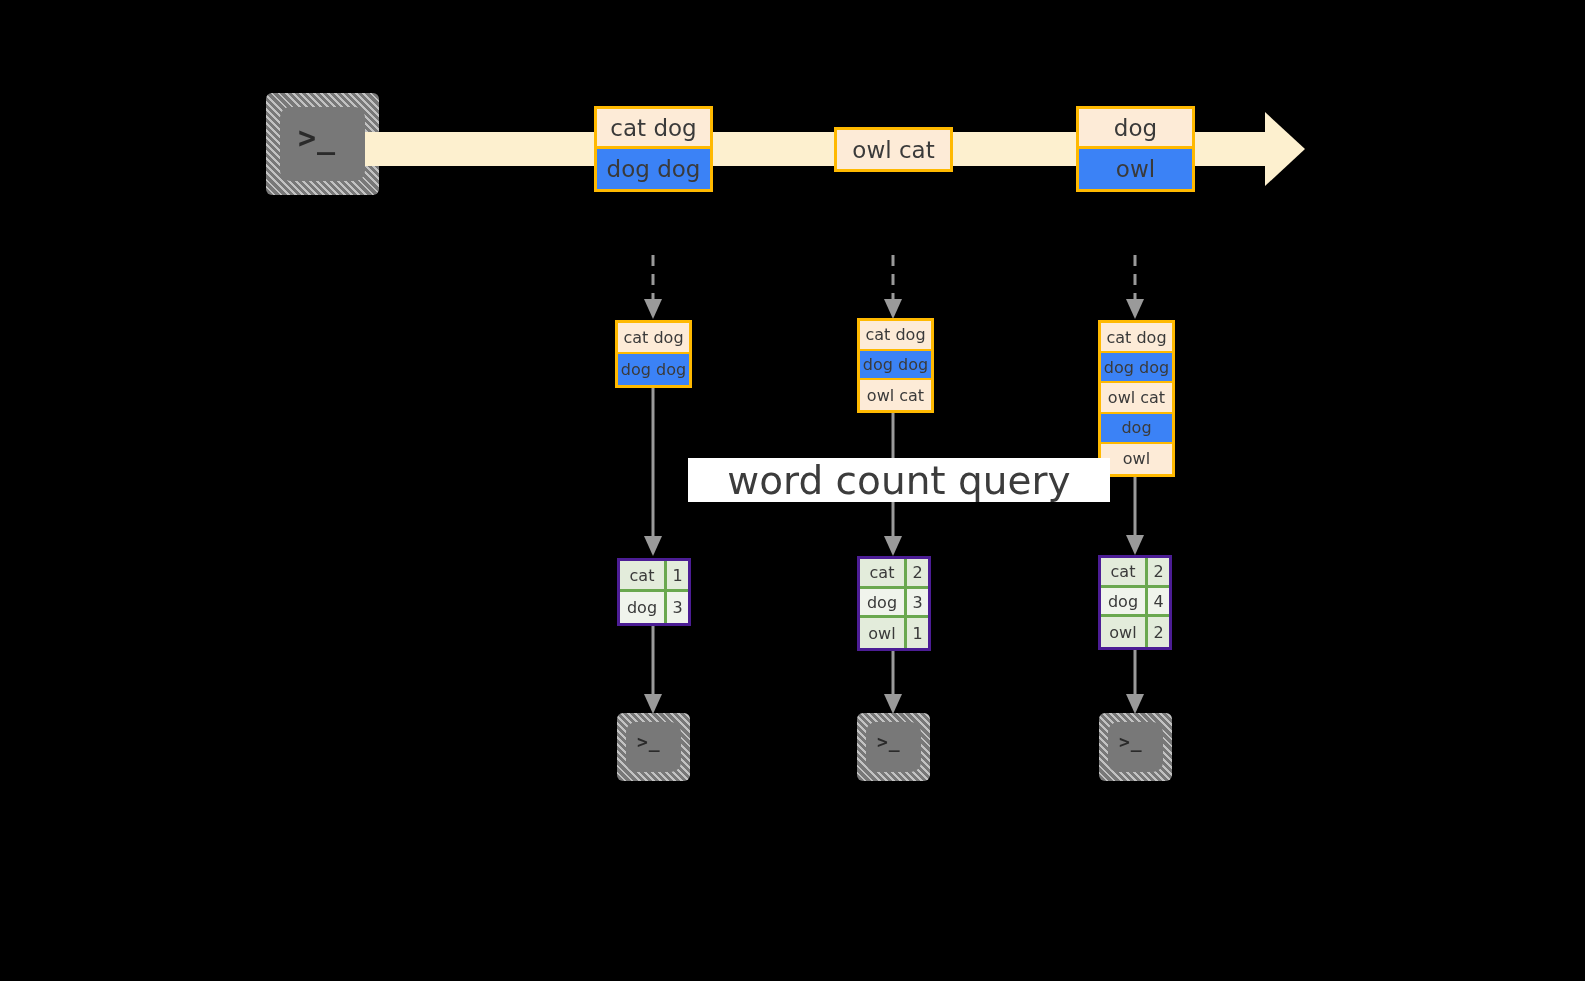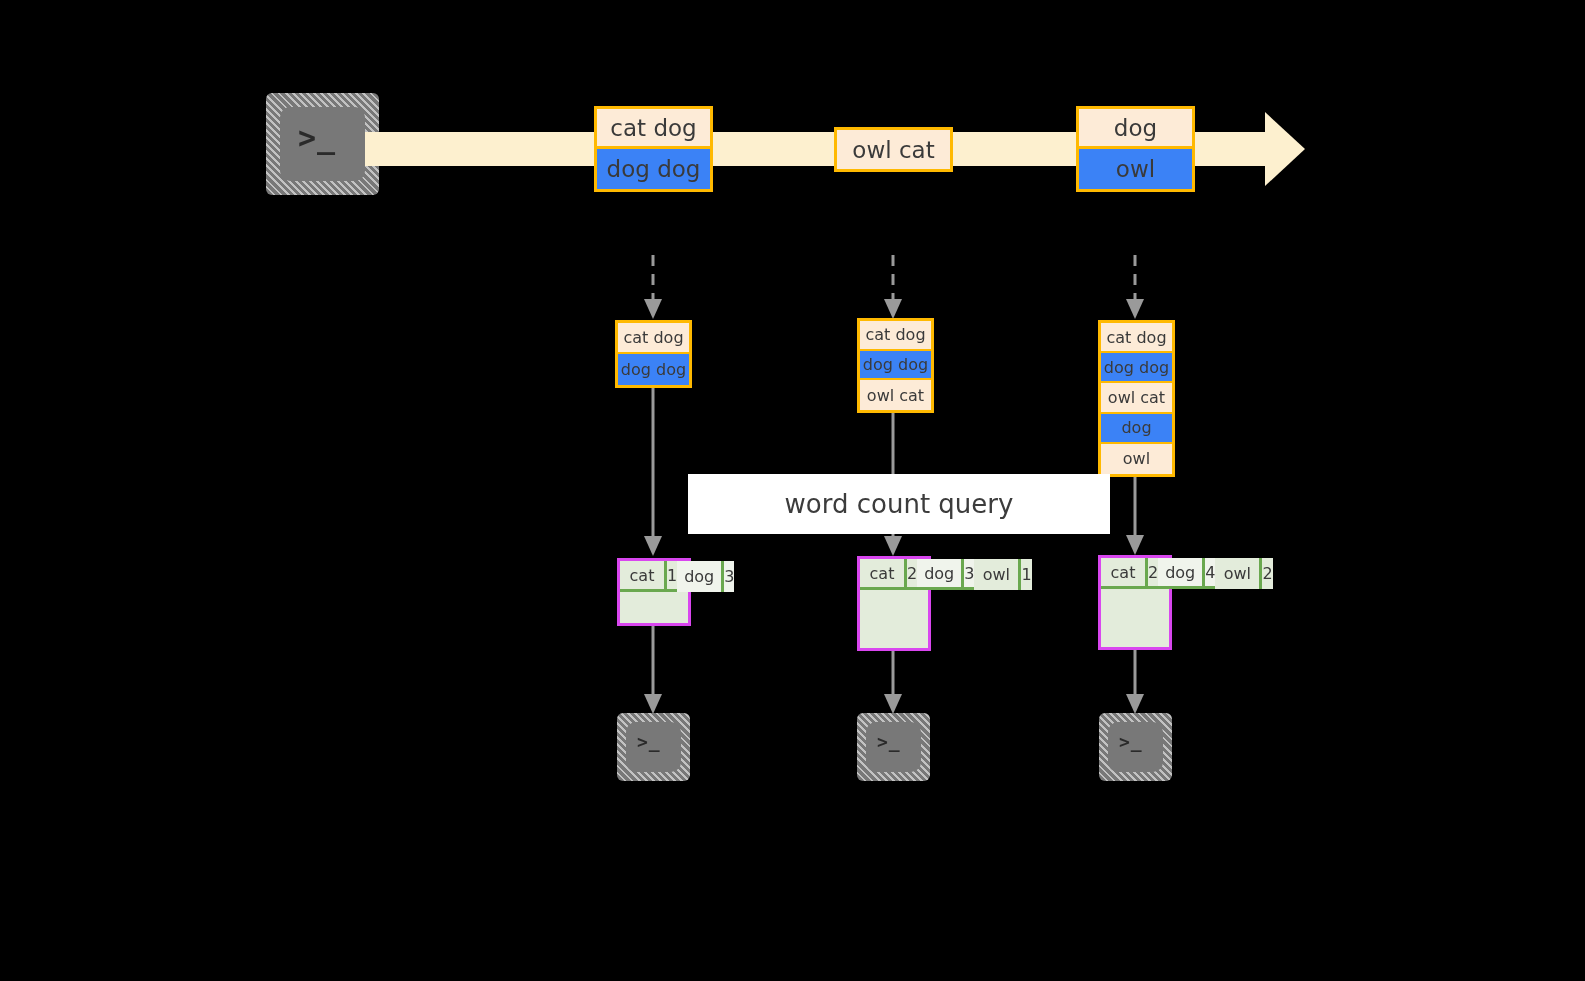--- a/index.html
+++ b/index.html
@@ -84,23 +84,23 @@
   .msgrow.light { background: #3b82f6; }
 
   .msgbox.big .msgrow { height: 40px; font-size: 23px; }
   .msgbox.small .msgrow { height: 31px; font-size: 16px; border-bottom-width: 2px; }
   .msgbox.small { border-width: 3px; }
 
   
   .resbox {
     position: absolute;
     box-sizing: border-box;
-    border: 3px solid #d946ef;
-    display: flex;
-    flex-direction: row;
+    border: 3px solid #4c1d95;
+    display: flex;
+    flex-direction: column;
     background: #e3ecdb;
     z-index: 5;
   }
   .resrow {
     box-sizing: border-box;
     display: flex;
     height: 31px;
     border-bottom: 3px solid #6aa84f;
     background: #e3ecdb;
   }
@@ -302,17 +302,17 @@
       <line x1="15" y1="0" x2="15" y2="44" stroke="#9a9a9a" stroke-width="3"></line>
       <polygon points="6,44 24,44 15,64" fill="#9a9a9a"></polygon>
     </svg>
   </div>
 
   <div class="terminal term-small" style="left:1099px; top:713px; width:73px; height:68px;">
     <div class="terminal-inner"></div>
     <span class="term-glyph">&gt;_</span>
   </div>
 
-  <div class="banner" style="left:688px; top:474px; width:422px; height:60px; font-size:26px;">
+  <div class="banner" style="left:688px; top:458px; width:422px; height:44px; font-size:39px;">
     <span>word count query</span>
   </div>
 
 </div>
 
 </body></html>

